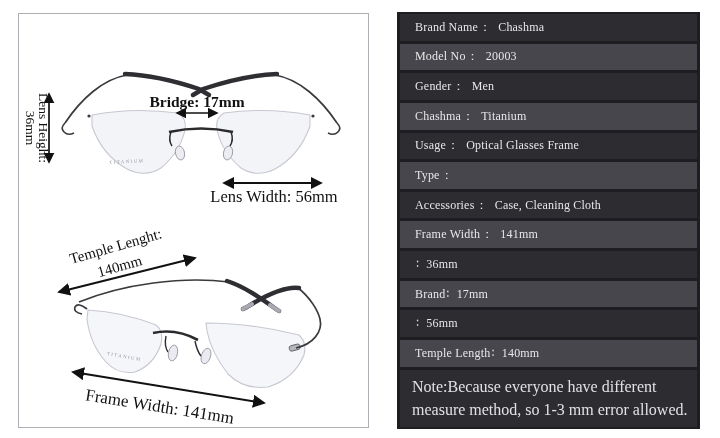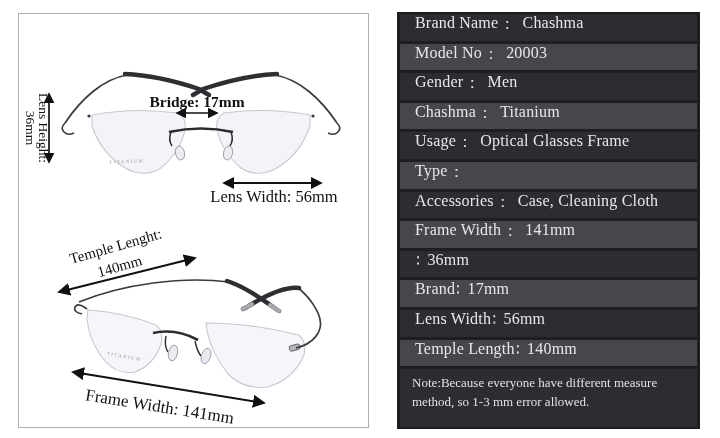--- a/index.html
+++ b/index.html
@@ -29,37 +29,37 @@
   .spec-panel{
     position:absolute;left:397px;top:12px;width:303px;height:417px;
     background:var(--panel-base);
     box-sizing:border-box;
     padding:2px 3px;
     display:flex;flex-direction:column;
   }
   .spec-row{
     height:27.5px;
     margin-bottom:3px;
-    display:flex;
+    display:flex;align-items:center;
     padding-left:15px;
-    font-size:16px;
+    font-size:12px;
     color:var(--panel-text);
     letter-spacing:.2px;
     white-space:nowrap;
   }
   .spec-row:nth-child(odd){background:var(--row-dark);}
   .spec-row:nth-child(even){background:var(--row-light);}
   .spec-sep{margin:0 7px 0 1px;}
   .spec-note{
     flex:1;
     background:var(--row-dark);
     color:#e2e2e4;
-    font-size:13px;
+    font-size:16px;
     line-height:1.45;
-    padding:5px 8px 15px 12px;
+    padding:5px 8px 6px 12px;
   }
 </style>
 </head>
 <body>
 
 <div class="photo-box">
   <svg width="349" height="413" viewBox="0 0 349 413">
     <defs>
       <marker id="arw" viewBox="0 0 10 10" refX="8.5" refY="5" markerWidth="6.5" markerHeight="6.5" orient="auto-start-reverse">
         <path d="M0,0 L10,5 L0,10 z" fill="#111"></path>
@@ -182,21 +182,20 @@
   <div class="spec-row">
       <span class="spec-sep">∶</span>
       <span>36mm</span>
     </div>
   <div class="spec-row">
       <span>Brand</span>
       <span class="spec-sep">∶</span>
       <span>17mm</span>
     </div>
   <div class="spec-row">
-      <span>Lens Width</span>
       <span class="spec-sep">∶</span>
       <span>56mm</span>
     </div>
   <div class="spec-row">
       <span>Temple Length</span>
       <span class="spec-sep">∶</span>
       <span>140mm</span>
     </div>
   <div class="spec-note">Note:Because everyone have different measure method, so 1-3 mm error allowed.</div>
 </div>

